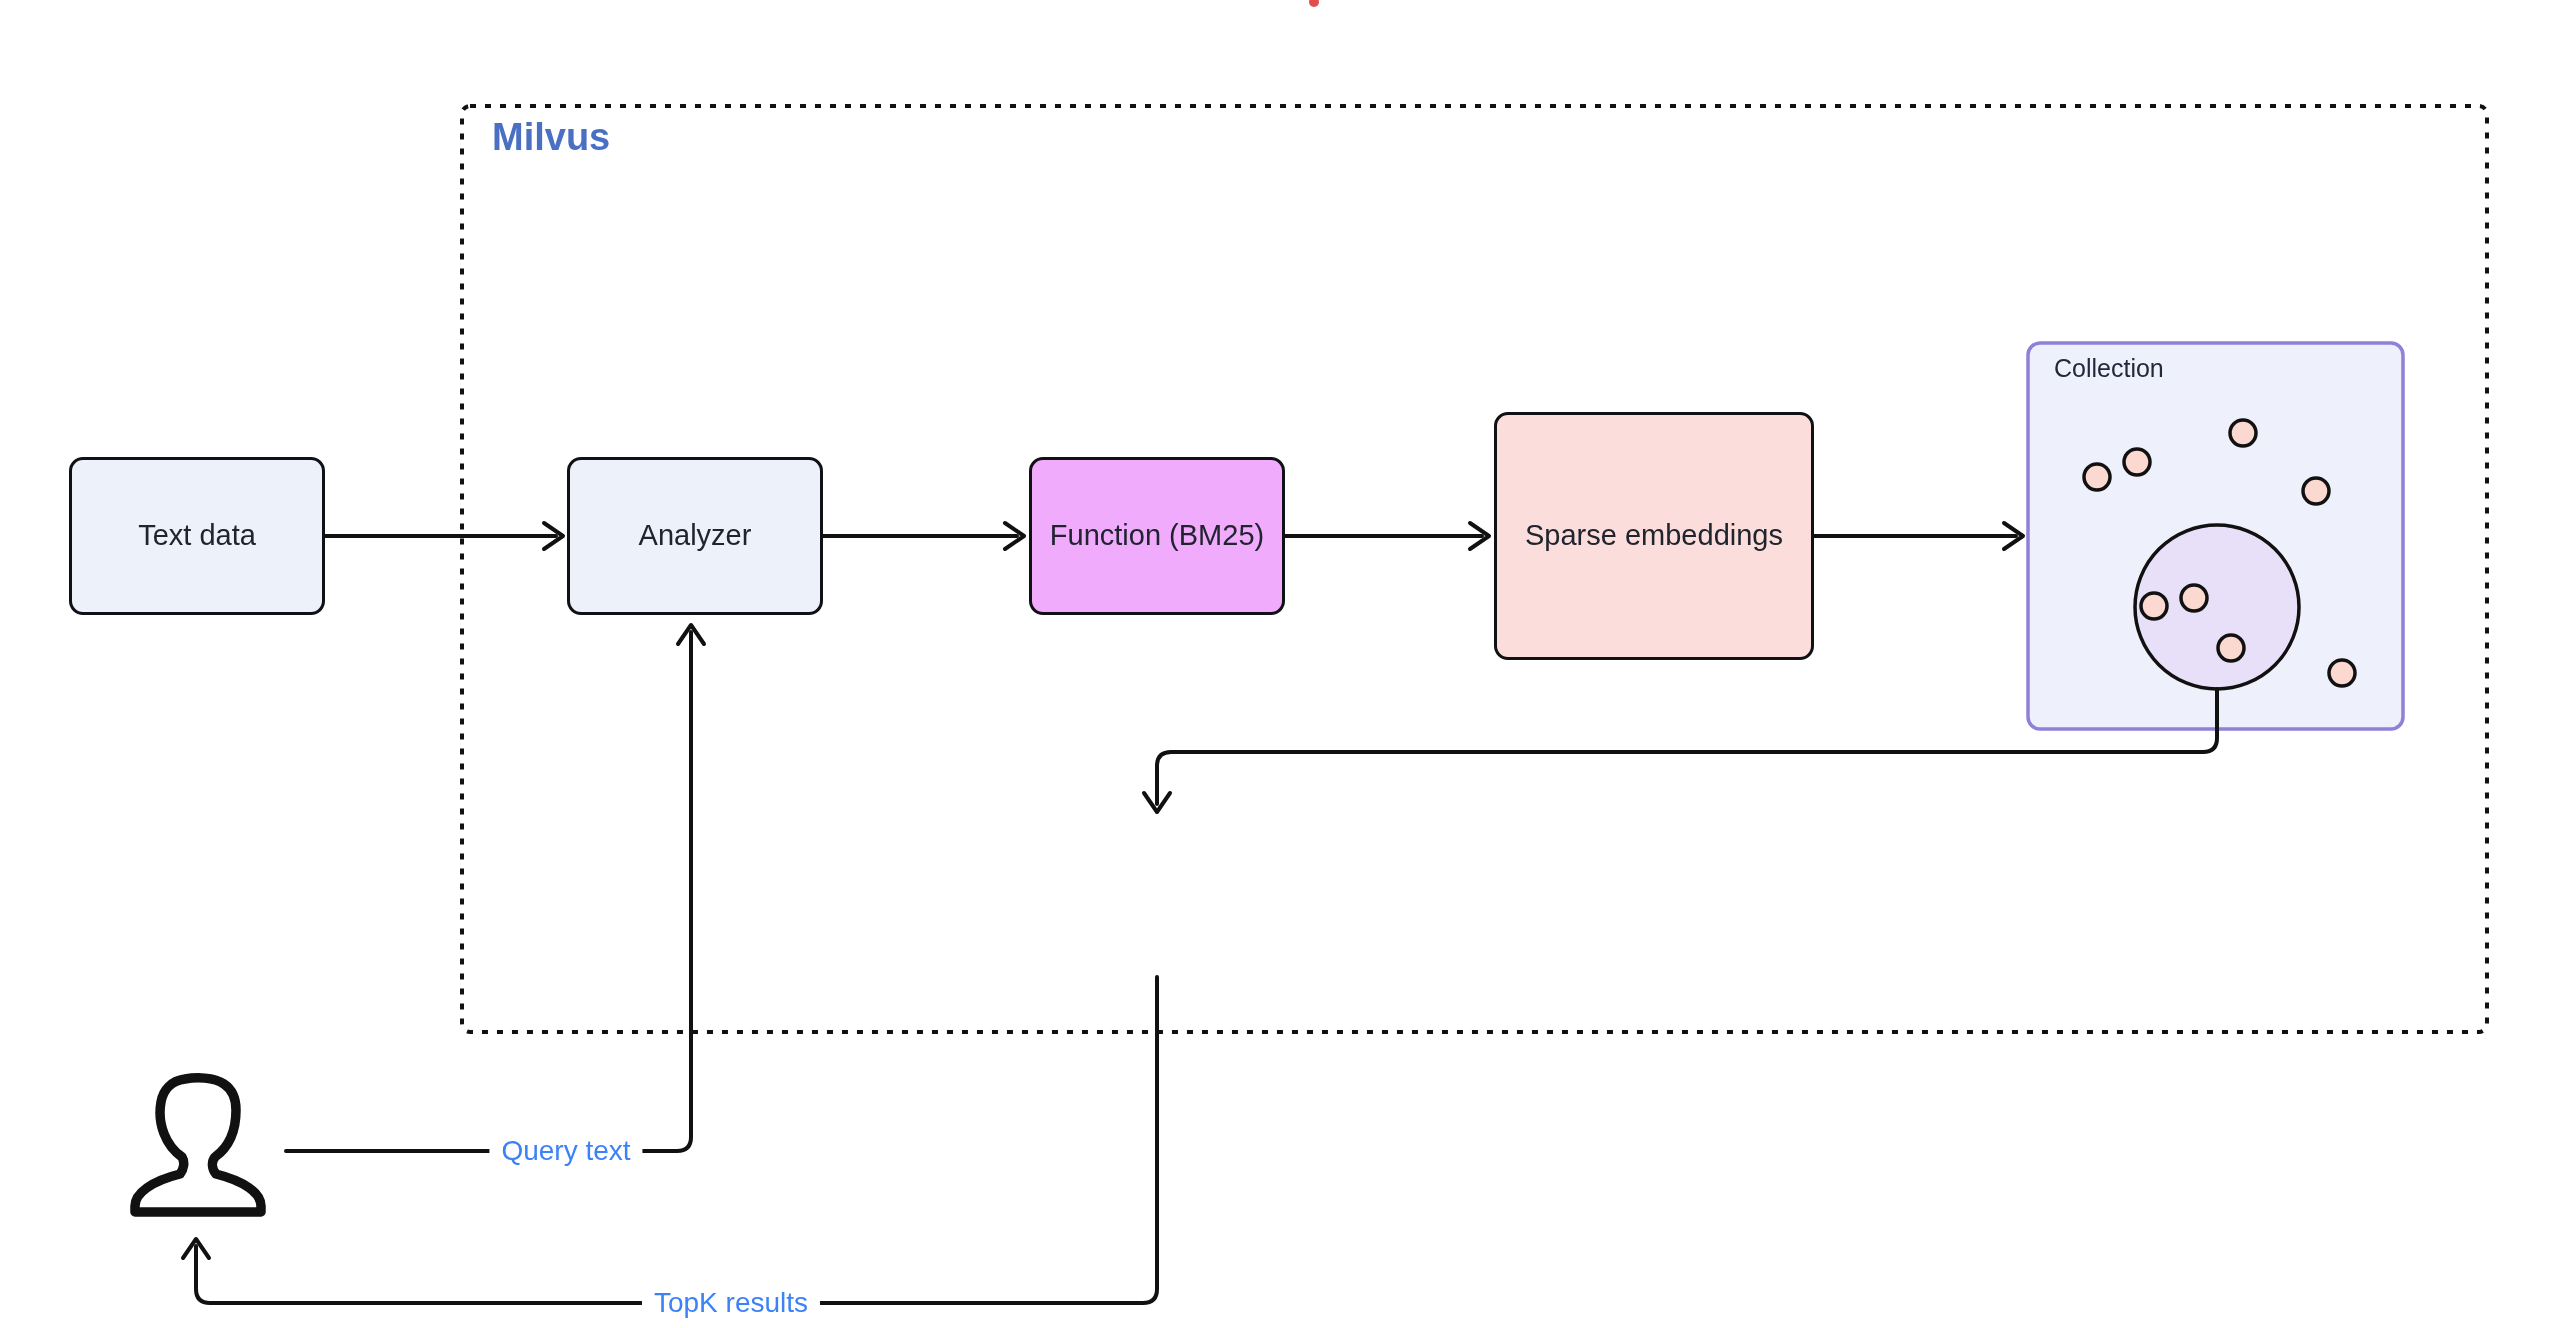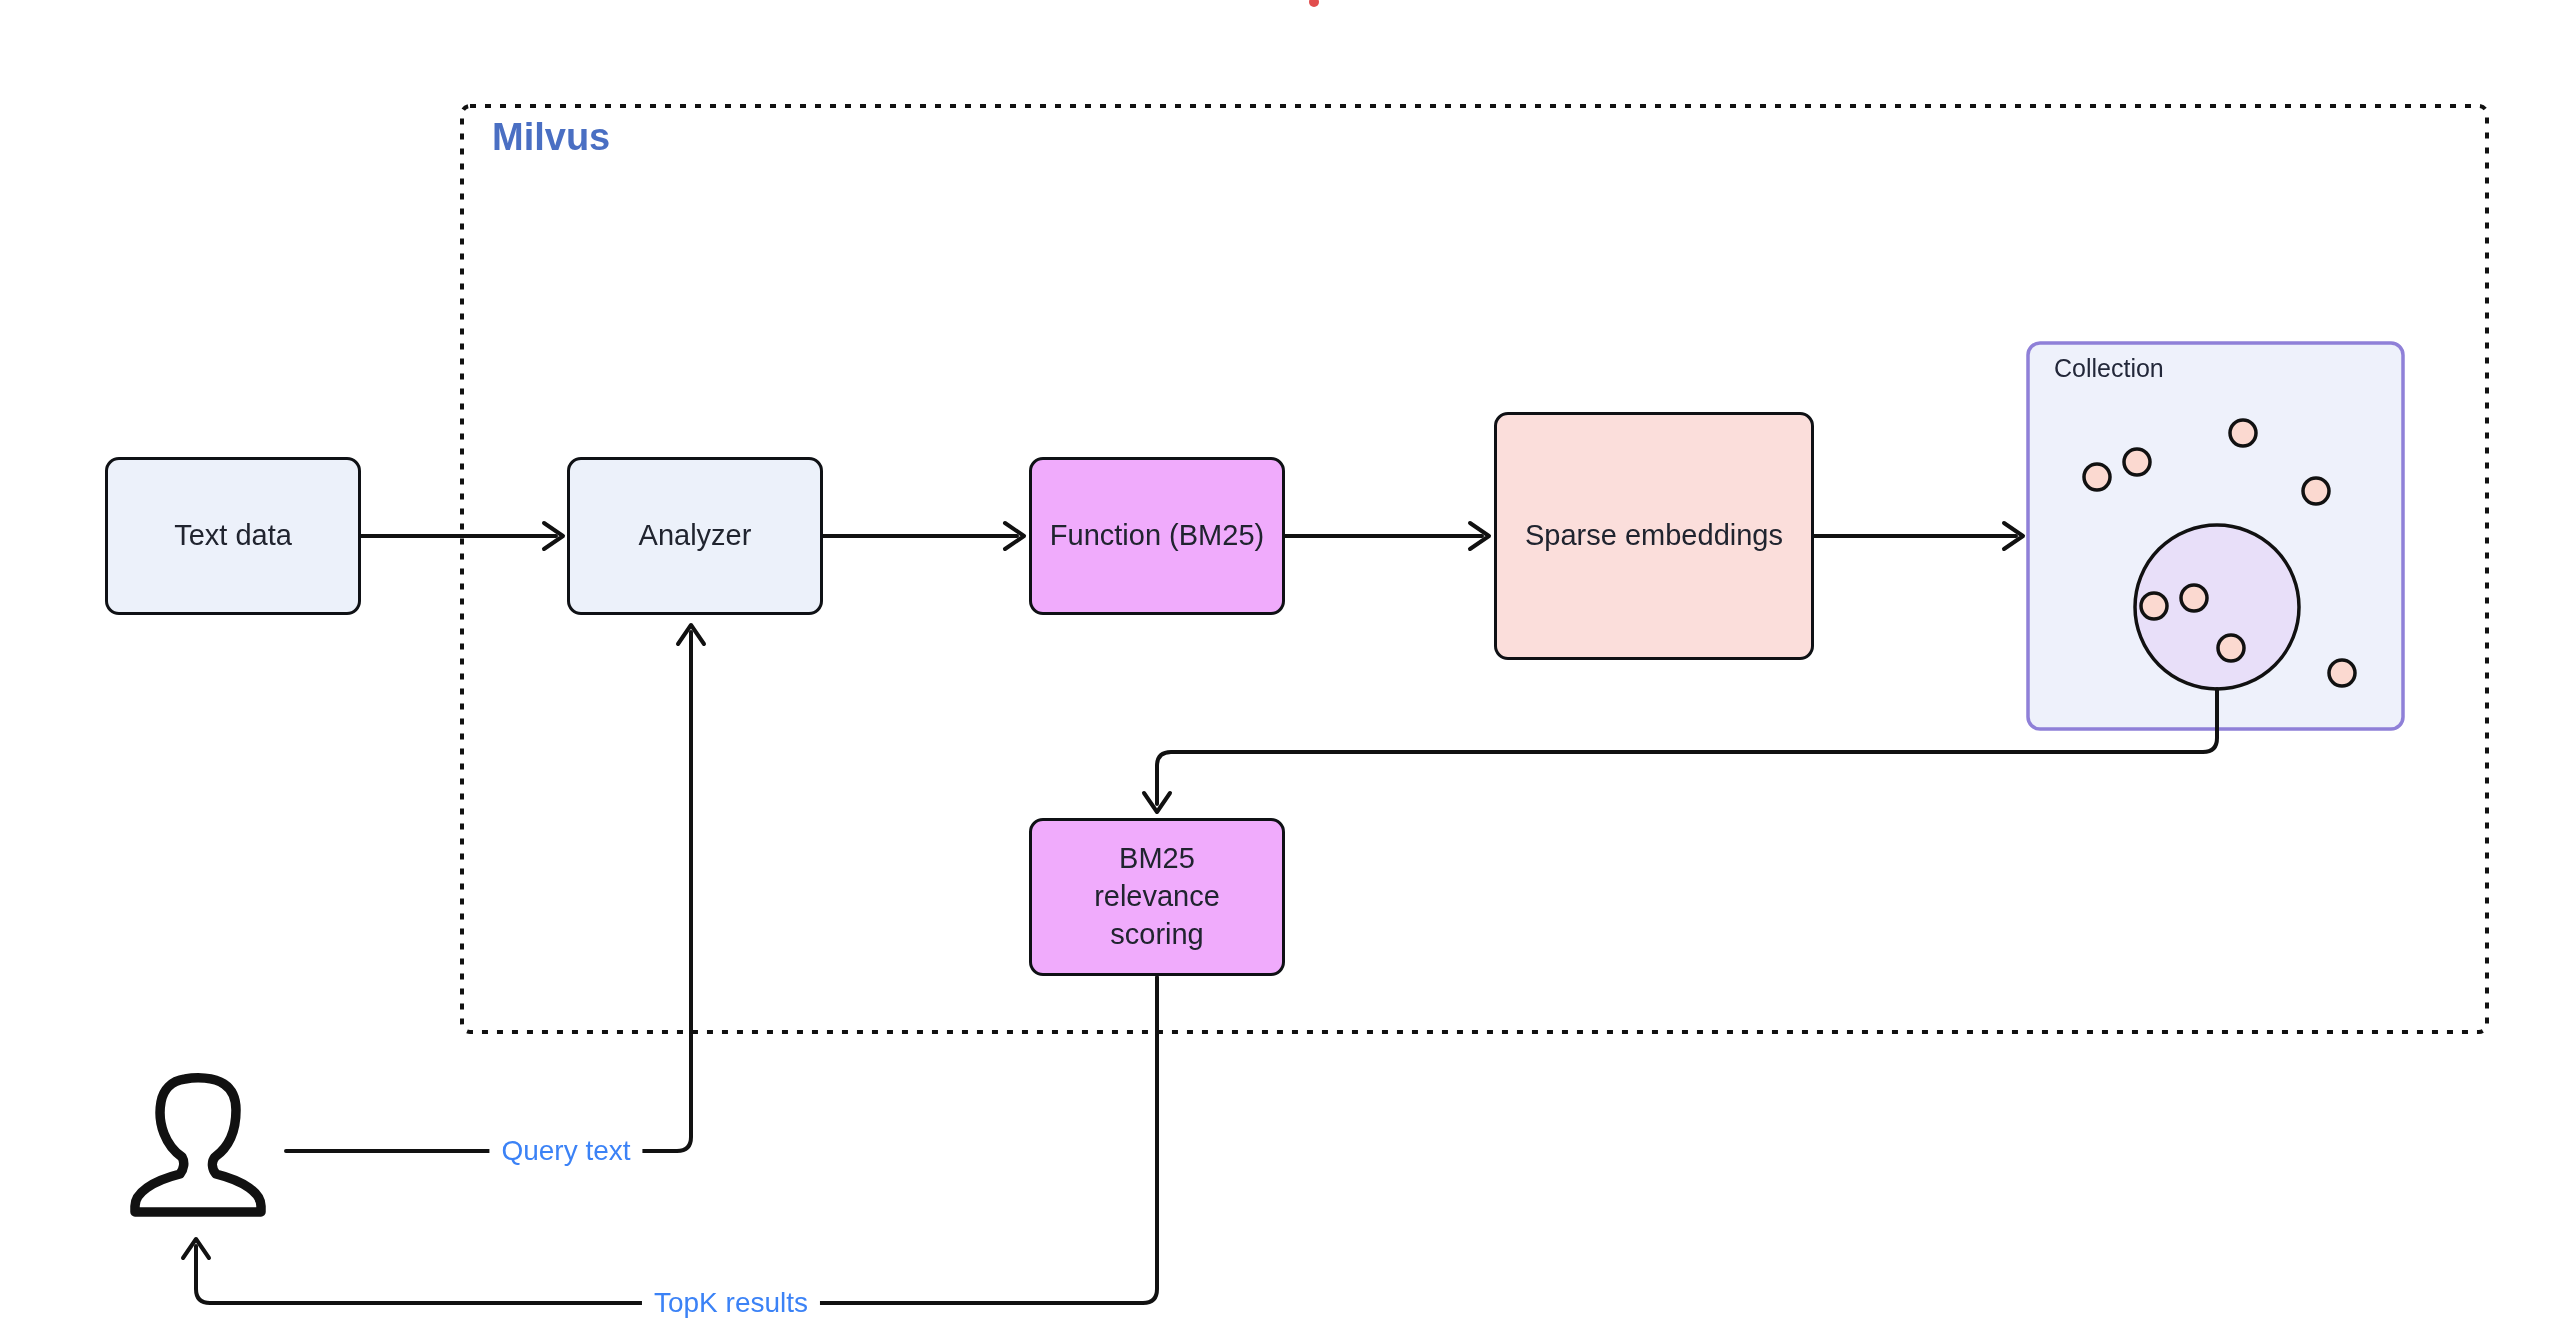--- a/index.html
+++ b/index.html
@@ -27,21 +27,21 @@
     justify-content: center;
     text-align: center;
     font-size: 29px;
     line-height: 1.3;
     color: #20242f;
     z-index: 2;
   }
   .fill-blue   { background: #ECF1FA; }
   .fill-yellow { background: #f0abfc; }
   .fill-pink   { background: #FBDEDB; }
-  #node-text-data      { left: 69px;   top: 457px; width: 256px; height: 158px; margin-left: 36px; }
+  #node-text-data      { left: 69px;   top: 457px; width: 256px; height: 158px; }
   #node-analyzer       { left: 567px;  top: 457px; width: 256px; height: 158px; align-items: center; }
   #node-function-bm25  { left: 1029px; top: 457px; width: 256px; height: 158px; }
   #node-sparse         { left: 1494px; top: 412px; width: 320px; height: 248px; }
   #node-bm25-scoring   { left: 1029px; top: 818px; width: 256px; height: 158px; padding: 0 26px; }
   #milvus-label {
     position: absolute;
     left: 492px; top: 116px;
     font-size: 38px;
     font-weight: 700;
     color: #4A6FC3;
@@ -143,23 +143,20 @@
   </div>
 
   <div class="node fill-yellow" id="node-function-bm25">
     <span>Function (BM25)</span>
   </div>
 
   <div class="node fill-pink" id="node-sparse">
     <span>Sparse embeddings</span>
   </div>
 
-  <div class="node fill-yellow" id="node-bm25-scoring">
-    <span>BM25 relevance scoring</span>
-  </div>
 
   <div id="collection-label">Collection</div>
 
   <div class="edge-label" id="label-query-text">Query text</div>
 
   <div class="edge-label" id="label-topk">TopK results</div>
 
 </div>
 
 </body></html>

